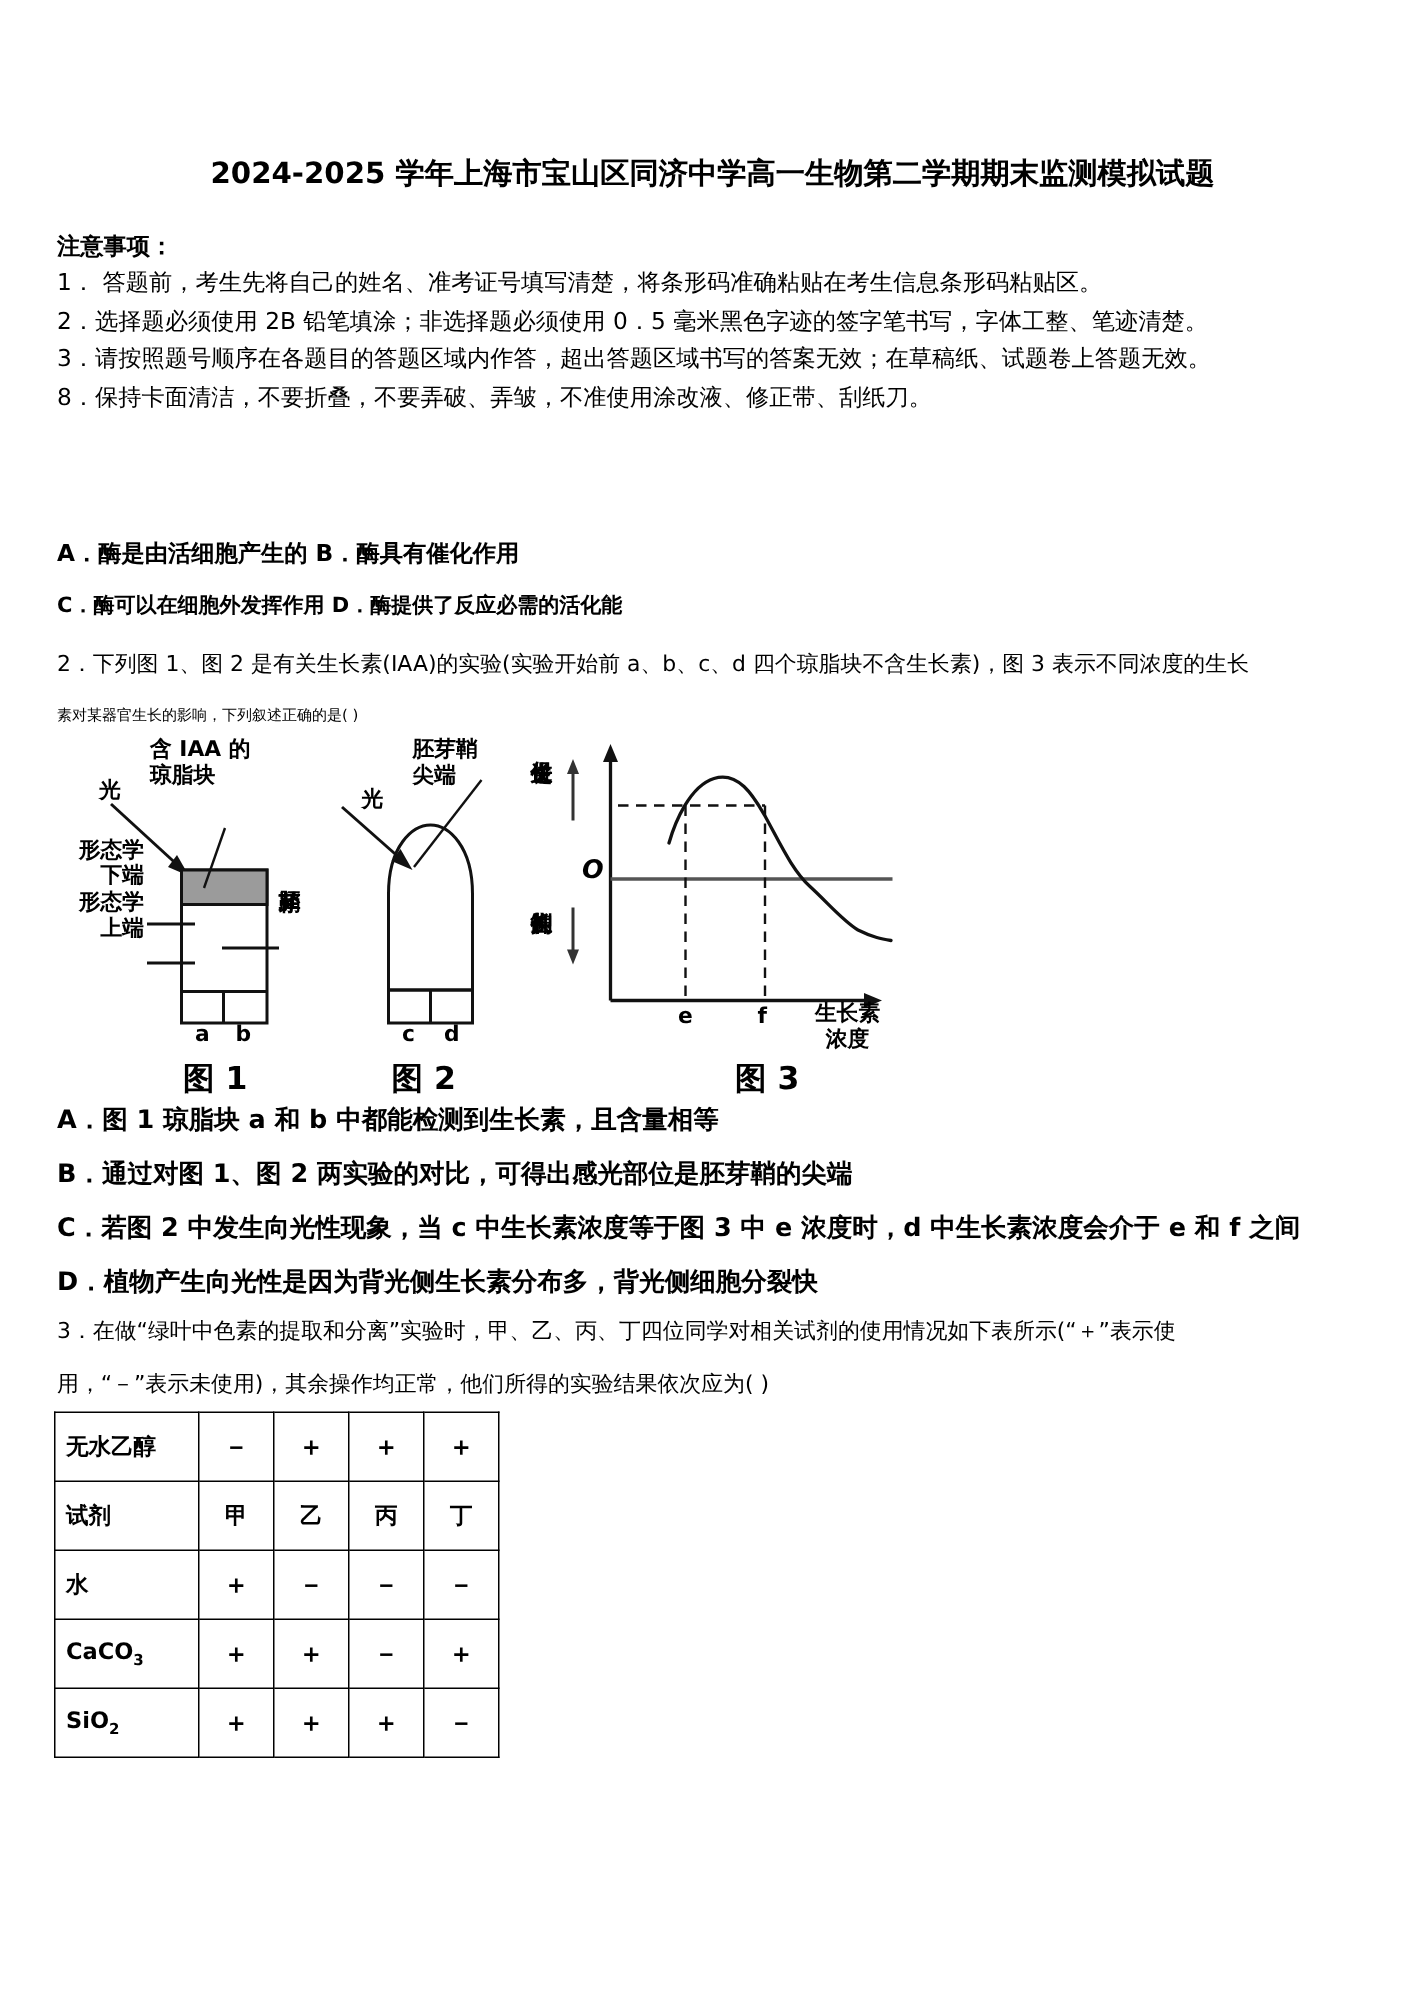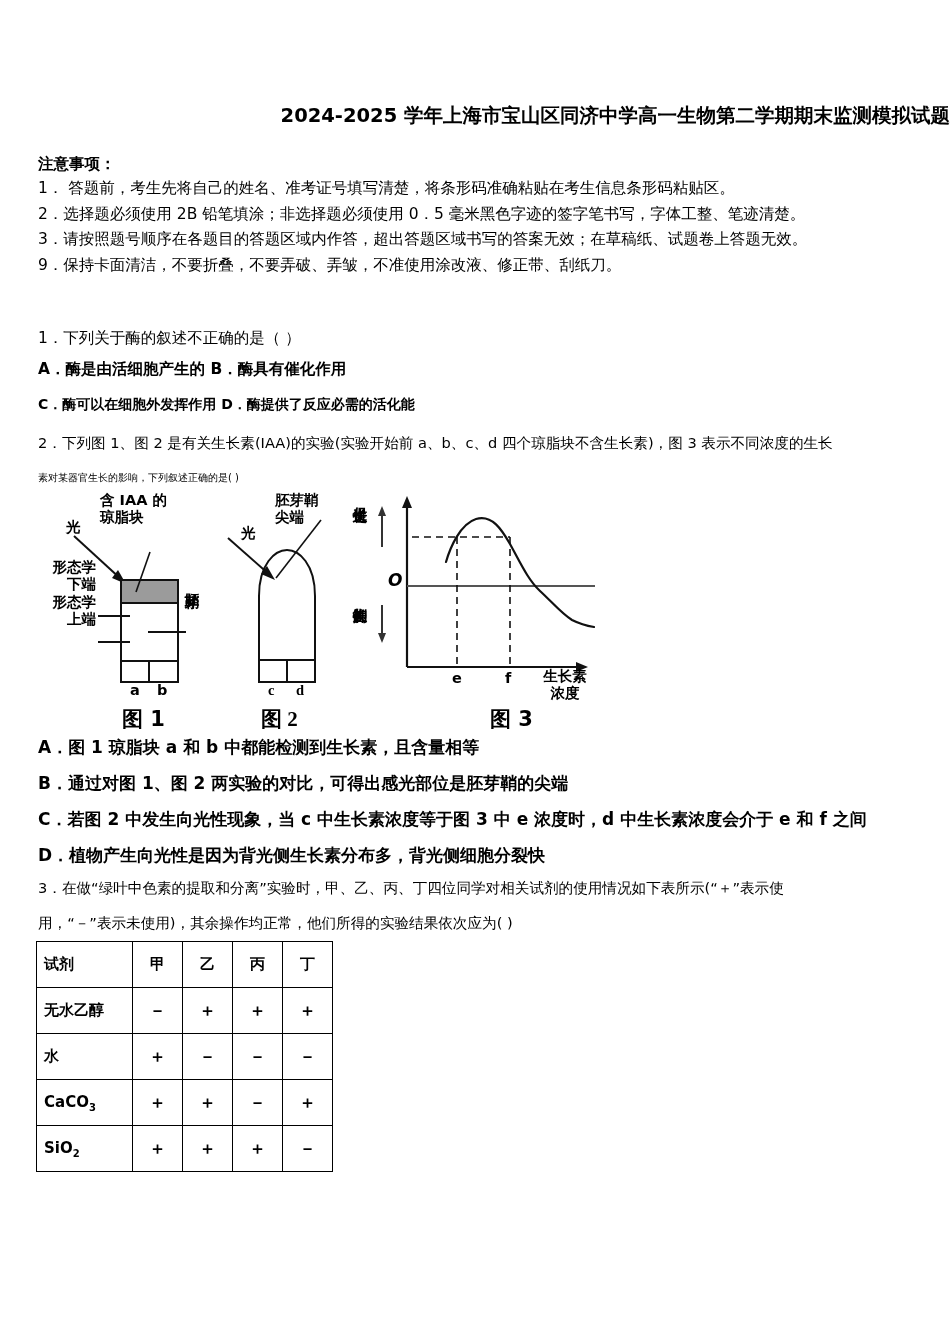--- a/index.html
+++ b/index.html
@@ -18,21 +18,21 @@
   .page {
     position: absolute;
     left: 0; top: 0;
     width: 950px;
     height: 1344px;
   }
   .doc-title {
     position: absolute;
     left: 0; top: 103px;
     width: 950px;
-    text-align: right;
+    text-align: center;
     font-size: 19.5px;
     font-weight: bold;
     letter-spacing: 0px;
     line-height: 26px;
     white-space: nowrap;
   }
   .notice-block {
     position: absolute;
     left: 38px;
     top: 152px;
@@ -192,25 +192,24 @@
 
 <div class="page">
 
   <div class="doc-title">2024-2025 学年上海市宝山区同济中学高一生物第二学期期末监测模拟试题</div>
 
   <div class="notice-block">
     <div class="notice-head">注意事项：</div>
     <div class="notice-line">1． 答题前，考生先将自己的姓名、准考证号填写清楚，将条形码准确粘贴在考生信息条形码粘贴区。</div>
     <div class="notice-line">2．选择题必须使用 2B 铅笔填涂；非选择题必须使用 0．5 毫米黑色字迹的签字笔书写，字体工整、笔迹清楚。</div>
     <div class="notice-line">3．请按照题号顺序在各题目的答题区域内作答，超出答题区域书写的答案无效；在草稿纸、试题卷上答题无效。</div>
-    <div class="notice-line">9．保持卡面清洁，不要折叠，不要弄破、弄皱，不准使用涂改液、修正带、刮纸刀。</div>
+    <div class="notice-line">8．保持卡面清洁，不要折叠，不要弄破、弄皱，不准使用涂改液、修正带、刮纸刀。</div>
   </div>
 
 
-  <div class="q1-stem">1．下列关于酶的叙述不正确的是（        ）</div>
   <div class="q1-opt-a">A．酶是由活细胞产生的    B．酶具有催化作用</div>
   <div class="q1-opt-c">C．酶可以在细胞外发挥作用    D．酶提供了反应必需的活化能</div>
 
   <div class="q2-stem-1">2．下列图 1、图 2 是有关生长素(IAA)的实验(实验开始前 a、b、c、d 四个琼脂块不含生长素)，图 3 表示不同浓度的生长</div>
   <div class="q2-stem-2">素对某器官生长的影响，下列叙述正确的是(        )</div>
 
   <div class="figure-area">
 
     <div class="fig" style="left:38px; top:0px; width:185px; height:228px;">
       <svg width="185" height="200" viewBox="0 0 185 200" style="position:absolute; left:0; top:0;">
@@ -250,21 +249,21 @@
       </div>
 
       <div class="lbl vert" style="left:146px; top:90px;">胚芽鞘</div>
 
       <div class="lbl" style="left:92px; top:190px;">a</div>
       <div class="lbl" style="left:119px; top:190px;">b</div>
 
       <div class="fig-caption" style="left:84px; top:213px;">图 1</div>
     </div>
 
-    <div class="fig" style="left:223px; top:0px; width:125px; height:228px;font-family:Liberation Serif, serif;">
+    <div class="fig" style="left:223px; top:0px; width:125px; height:228px;">
       <svg width="125" height="200" viewBox="0 0 125 200" style="position:absolute; left:0; top:0;">
 
         <line x1="5" y1="46" x2="48" y2="84" stroke="#111" stroke-width="2"></line>
         <polygon points="52,88 38,82 44,74" fill="#111"></polygon>
 
         <path d="M 36 168 L 36 104 C 36 72, 52 58, 64 58 C 76 58, 92 72, 92 104 L 92 168 Z" fill="none" stroke="#111" stroke-width="2"></path>
 
         <rect x="36" y="168" width="56" height="22" fill="none" stroke="#111" stroke-width="2"></rect>
         <line x1="64" y1="168" x2="64" y2="190" stroke="#111" stroke-width="2"></line>
 
@@ -341,34 +340,34 @@
   <table class="reagent-table">
     <colgroup>
       <col style="width:96px">
       <col class="c-col">
         <col class="c-col">
         <col class="c-col">
         <col class="c-col">
     </colgroup>
     <tbody>
       <tr>
+        <td class="rowhead">无水乙醇</td>
+        <td class="sym">－</td>
+        <td class="sym">＋</td>
+        <td class="sym">＋</td>
+        <td class="sym">＋</td>
+      </tr>
+      <tr>
         <td class="rowhead">试剂</td>
         <td>甲</td>
         <td>乙</td>
         <td>丙</td>
         <td>丁</td>
       </tr>
       <tr>
-        <td class="rowhead">无水乙醇</td>
-        <td class="sym">－</td>
-        <td class="sym">＋</td>
-        <td class="sym">＋</td>
-        <td class="sym">＋</td>
-      </tr>
-      <tr>
         <td class="rowhead">水</td>
         <td class="sym">＋</td>
         <td class="sym">－</td>
         <td class="sym">－</td>
         <td class="sym">－</td>
       </tr>
       <tr>
         <td class="rowhead"><span>CaCO</span><span class="sub">3</span></td>
         <td class="sym">＋</td>
         <td class="sym">＋</td>

